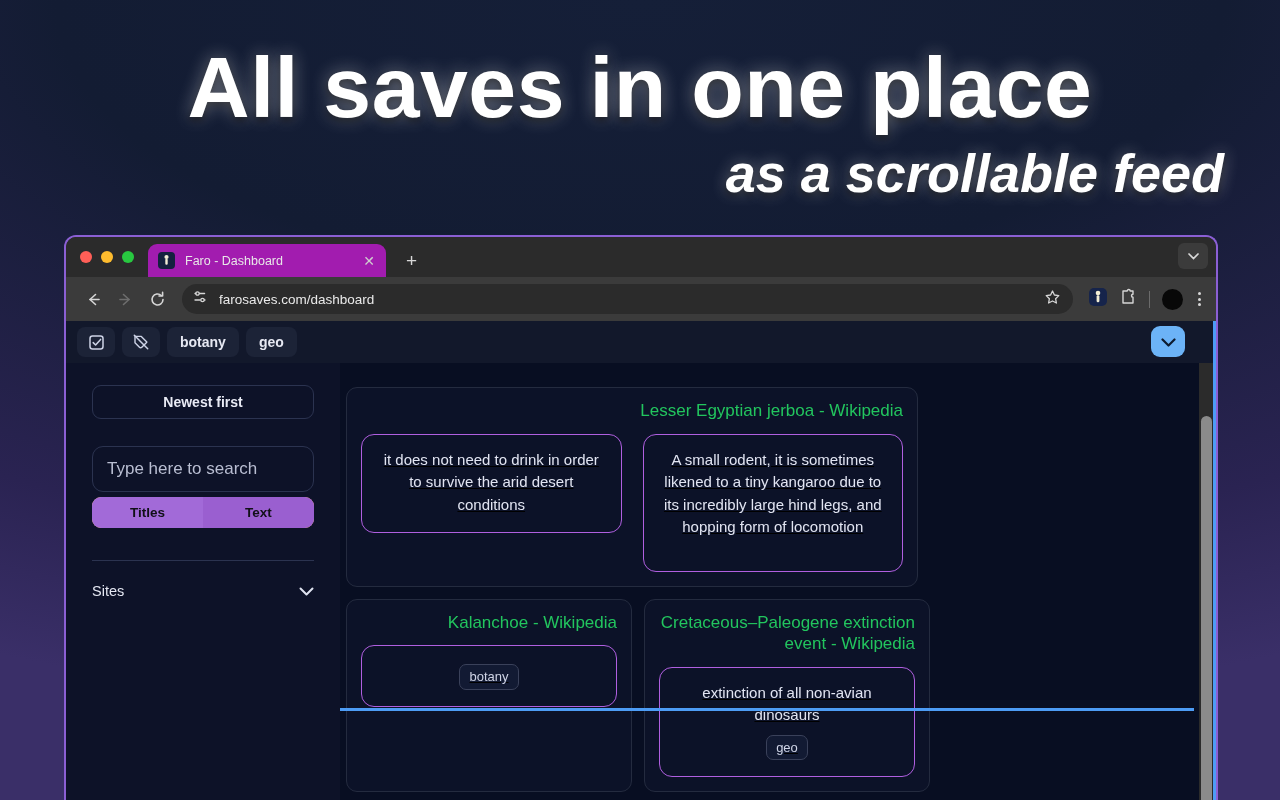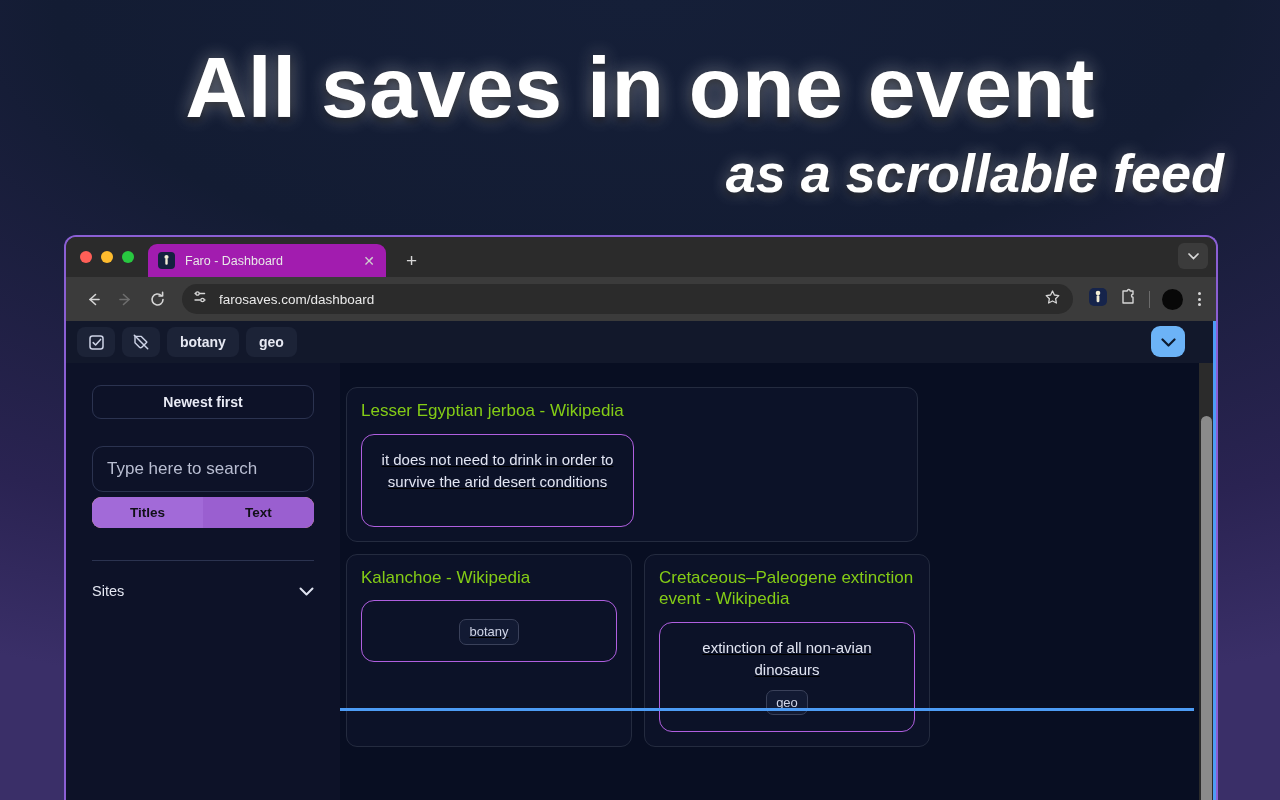--- a/index.html
+++ b/index.html
@@ -160,21 +160,21 @@
   .cards {
     display:flex; flex-wrap:wrap; gap:12px;
     padding: 24px 28px 0 6px;
   }
   .card {
     background:#0c1228; border:1px solid #242b3f; border-radius:11px;
     padding: 12px 14px 14px;
     display:flex; flex-direction:column; align-items:center;
   }
   .card-title {
-    color:#84cc16; font-size:17px; text-align:left; line-height:1.27;
+    color:#22c55e; font-size:17px; text-align:right; line-height:1.27;
     margin-bottom:12px; width:100%;
   }
   .quotes { display:flex; gap:21px; align-items:flex-start; width:100%; justify-content:space-between;text-decoration:underline; }
   .quote {
     border:1px solid #b05fe0; border-radius:13px;
     padding: 14px 15px 16px;
     color:#e2e5f2; font-size:15px; line-height:1.5; text-align:center;
     display:flex; flex-direction:column; align-items:center; gap:4px;
   }
   .tag-pill {
@@ -197,21 +197,21 @@
   .sb-track { position:absolute; right:3px; top:0; bottom:0; width:14px; background:#2b2b2b; }
   .sb-thumb { position:absolute; right:4px; top:53px; width:11px; height:421px; border-radius:6px; background:#8b8b8b; }
 
   
   .edge-blue-v { position:absolute; right:0; top:0; bottom:0; width:3px; background:#4d9cf5; }
 </style>
 </head>
 <body>
 
 <div class="hero">
-  <div class="hero-title">All saves in one event</div>
+  <div class="hero-title">All saves in one place</div>
   <div class="hero-sub">as a scrollable feed</div>
 </div>
 
 <div class="browser">
 
   <div class="tabstrip">
     <div class="traffic">
       <span class="dot red"></span>
       <span class="dot yellow"></span>
       <span class="dot green"></span>
@@ -354,20 +354,23 @@
 
       <div class="content">
         <div class="cards">
 
           <div class="card card-a">
             <div class="card-title">Lesser Egyptian jerboa - Wikipedia</div>
             <div class="quotes">
               <div class="quote q1">
                 <span>it does not need to drink in order to survive the arid desert conditions</span>
               </div>
+              <div class="quote q2">
+                <span>A small rodent, it is sometimes likened to a tiny kangaroo due to its incredibly large hind legs, and hopping form of locomotion</span>
+              </div>
             </div>
           </div>
 
           <div class="card card-b">
             <div class="card-title">Kalanchoe - Wikipedia</div>
             <div class="quotes">
               <div class="quote q1">
                 <span class="tag-pill">botany</span>
               </div>
             </div>

